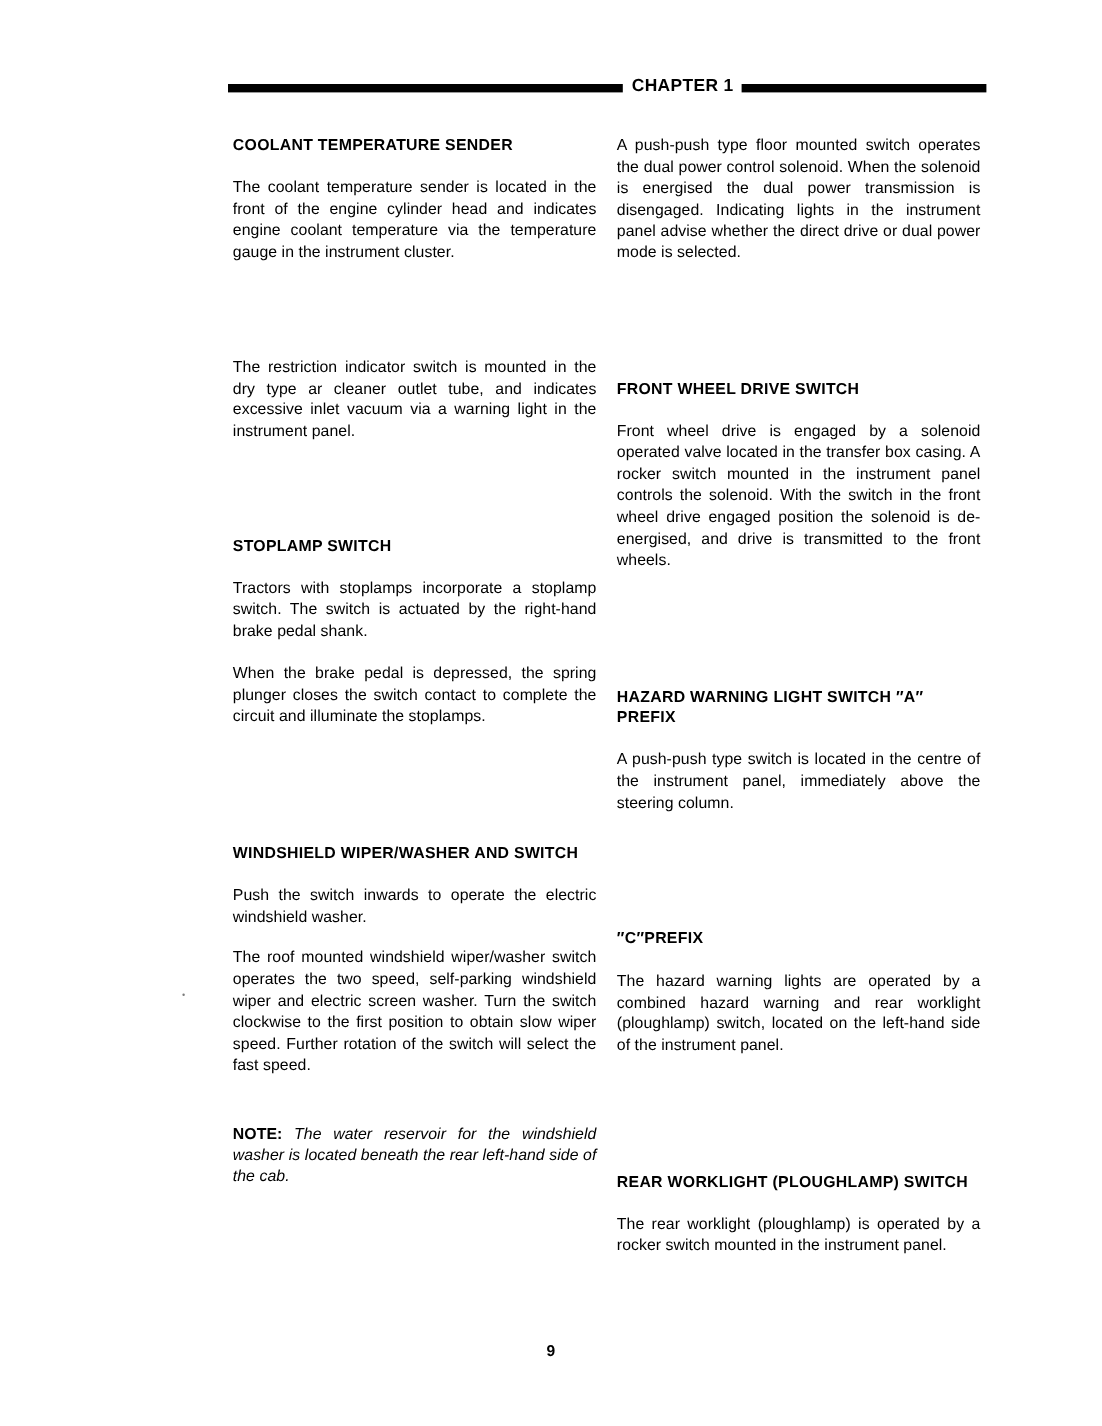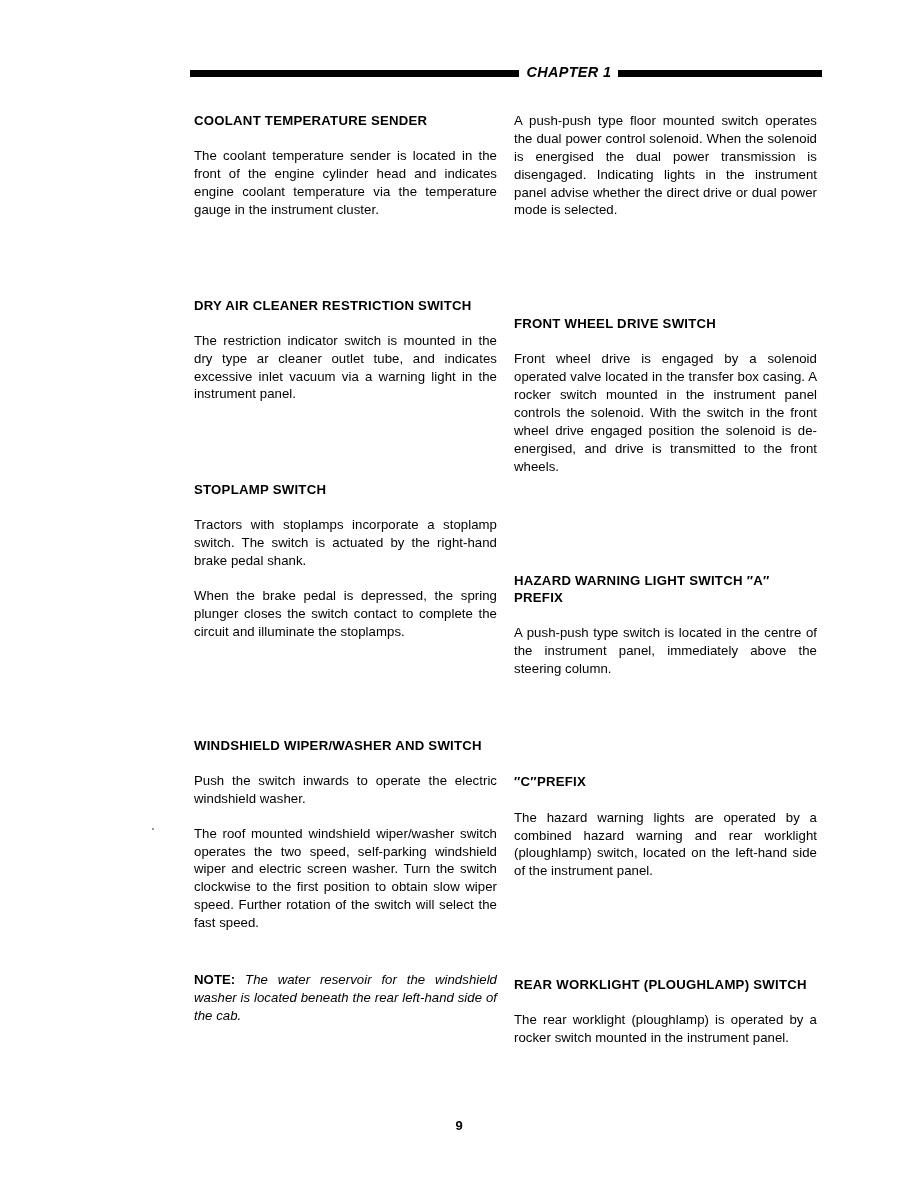--- a/index.html
+++ b/index.html
@@ -21,21 +21,20 @@
   
   .chapter-head {
     position: absolute;
     left: 190px;
     top: 62px;
     width: 632px;
     height: 22px;
     display: flex;
     align-items: center;
     gap: 7px;
-    font-style: italic;
   }
   .rule {
     flex: 1 1 auto;
     height: 7px;
     background: #000000;
   }
   .rule.left  { flex-grow: 2.62; }
   .rule.right { flex-grow: 1.62; }
   .chapter-label {
     flex: 0 0 auto;
@@ -121,21 +120,20 @@
 
   <div class="columns">
 
     <div class="column">
 
       <h2 class="section-title">COOLANT TEMPERATURE SENDER</h2>
       <p class="body-text last">The coolant temperature sender is located in the front of the engine cylinder head and indicates engine coolant temperature via the temperature gauge in the instrument cluster.</p>
 
       <div class="gap-xl"></div>
 
-      <h2 class="section-title">DRY AIR CLEANER RESTRICTION SWITCH</h2>
       <p class="body-text last">The restriction indicator switch is mounted in the dry type ar cleaner outlet tube, and indicates excessive inlet vacuum via a warning light in the instrument panel.</p>
 
       <div class="gap-xl"></div>
 
       <h2 class="section-title">STOPLAMP SWITCH</h2>
       <p class="body-text">Tractors with stoplamps incorporate a stoplamp switch. The switch is actuated by the right-hand brake pedal shank.</p>
       <p class="body-text last">When the brake pedal is depressed, the spring plunger closes the switch contact to complete the circuit and illuminate the stoplamps.</p>
 
       <div class="gap-xxl"></div>
 

